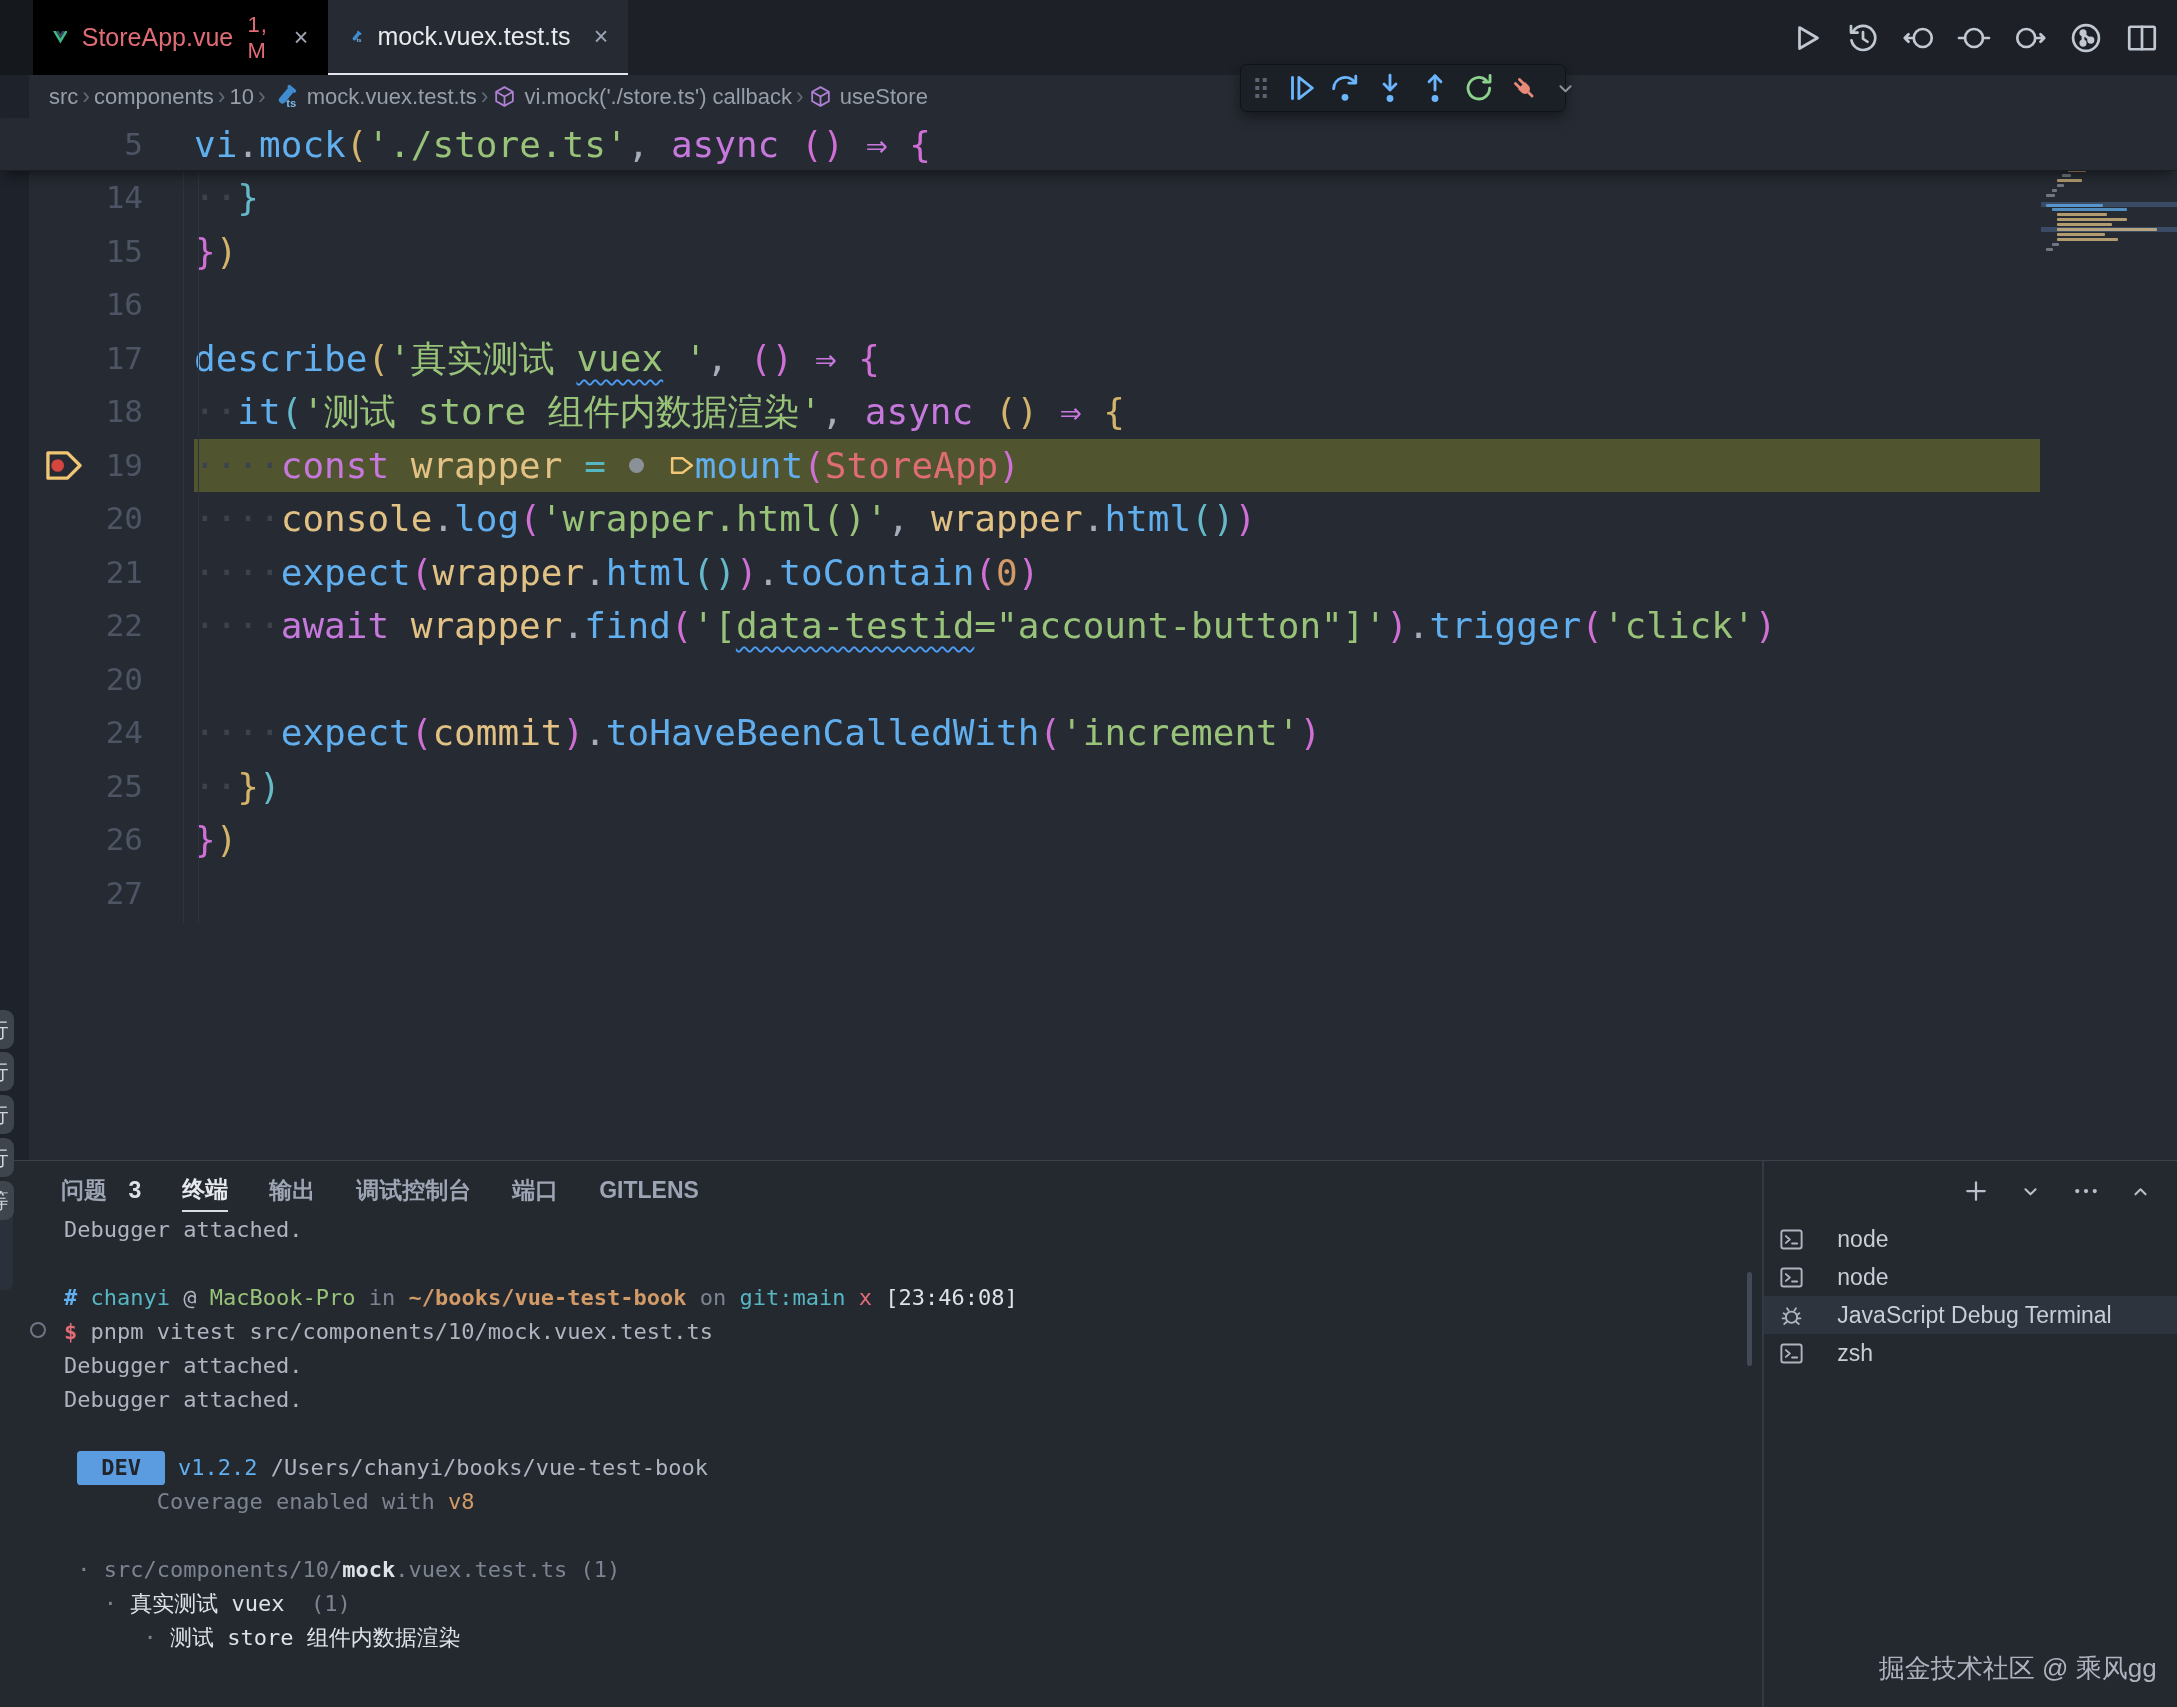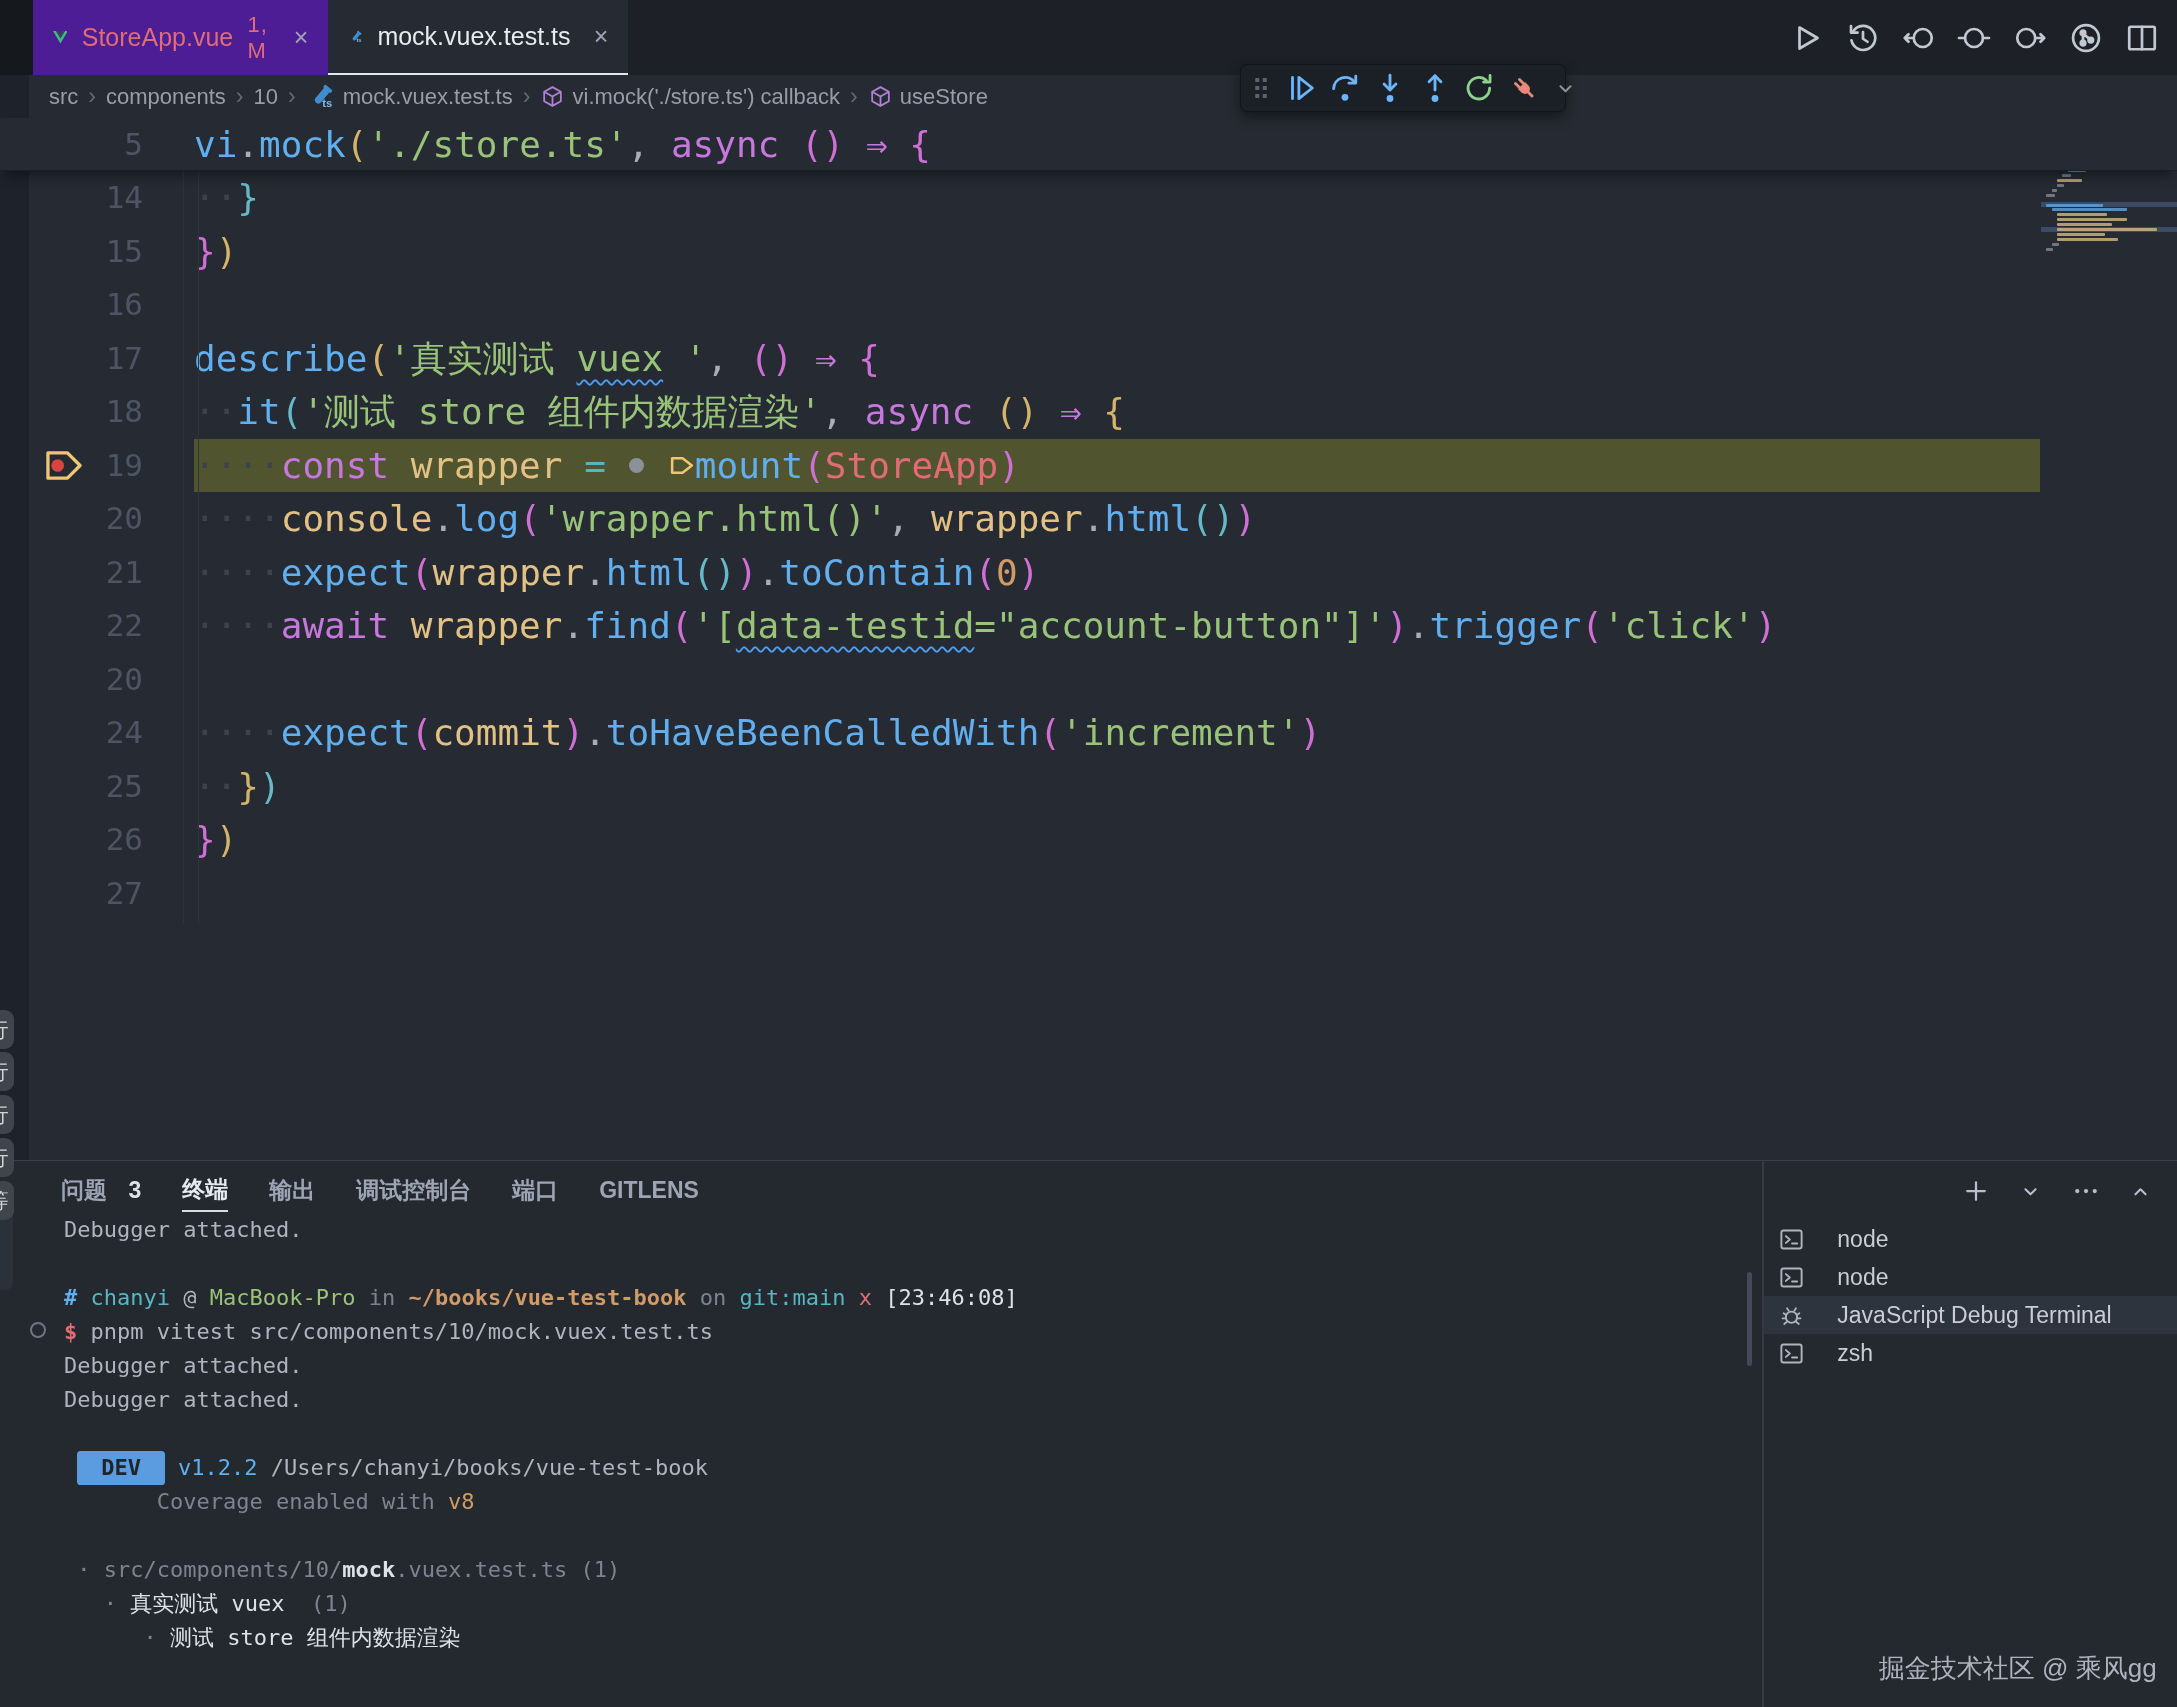--- a/index.html
+++ b/index.html
@@ -5,31 +5,31 @@
   * { margin:0; padding:0; box-sizing:border-box; }
   html,body { width:2178px; height:1707px; overflow:hidden; }
   body { background:#262b33; font-family:"Liberation Sans", sans-serif; position:relative; }
   .abs { position:absolute; }
 
   
   #tabbar { left:0; top:0; width:2178px; height:75px; background:#1d2127; }
   #tabbar-corner { left:0; top:0; width:33px; height:75px; background:#15181d; }
   .tab { top:0; height:75px; display:flex; align-items:center; gap:14.3px; padding:0 19.6px; font-size:25px; cursor:pointer; }
   .tab .close { color:#9da5b4; font-size:25px; margin-left:9px; }
-  #tab-1 { left:33px; width:295px; background:#4c1d95; color:#e06c75; }
+  #tab-1 { left:33px; width:295px; background:#000000; color:#e06c75; }
   #tab-2 { left:328px; width:300px; background:#262b33; color:#e8eaed; border-bottom:2.7px solid #e3e6ea; }
   .tab .deco { font-size:22px; letter-spacing:0.9px; }
 
   
   #editor-actions { right:18px; top:12.5px; height:50px; display:flex; align-items:center; gap:18.7px; }
   #editor-actions .icon-btn { width:37px; height:37px; display:flex; align-items:center; justify-content:center; cursor:pointer; }
   svg { display:block; }
 
   
-  #breadcrumb { left:49px; top:75px; height:43px; display:flex; align-items:center; gap:10px; font-size:22px; color:#969ea9; }
+  #breadcrumb { left:49px; top:75px; height:43px; display:flex; align-items:center; gap:4px; font-size:22px; color:#969ea9; }
   #breadcrumb .crumb { display:flex; align-items:center; gap:7.1px; cursor:pointer; }
   #breadcrumb .sep { color:#626a77; font-size:23px; }
 
   
   #editor { left:0; top:118px; width:1724px; height:1043px; }
   #gutter-strip { left:0; top:75px; width:28.5px; height:1085px; background:#1e222a; }
   .guide { width:0.9px; background:#2e343e; }
   .code-line { position:absolute; left:0; width:2041px; height:53px; }
   .code-line .ln { position:absolute; left:0; top:0; width:143px; text-align:right; font-family:"DejaVu Sans Mono", monospace; font-size:31px; line-height:53px; color:#4d5565; }
   .code-line pre { position:absolute; left:194px; top:0; font-family:"DejaVu Sans Mono", monospace; font-size:36px; line-height:53px; white-space:pre; }

